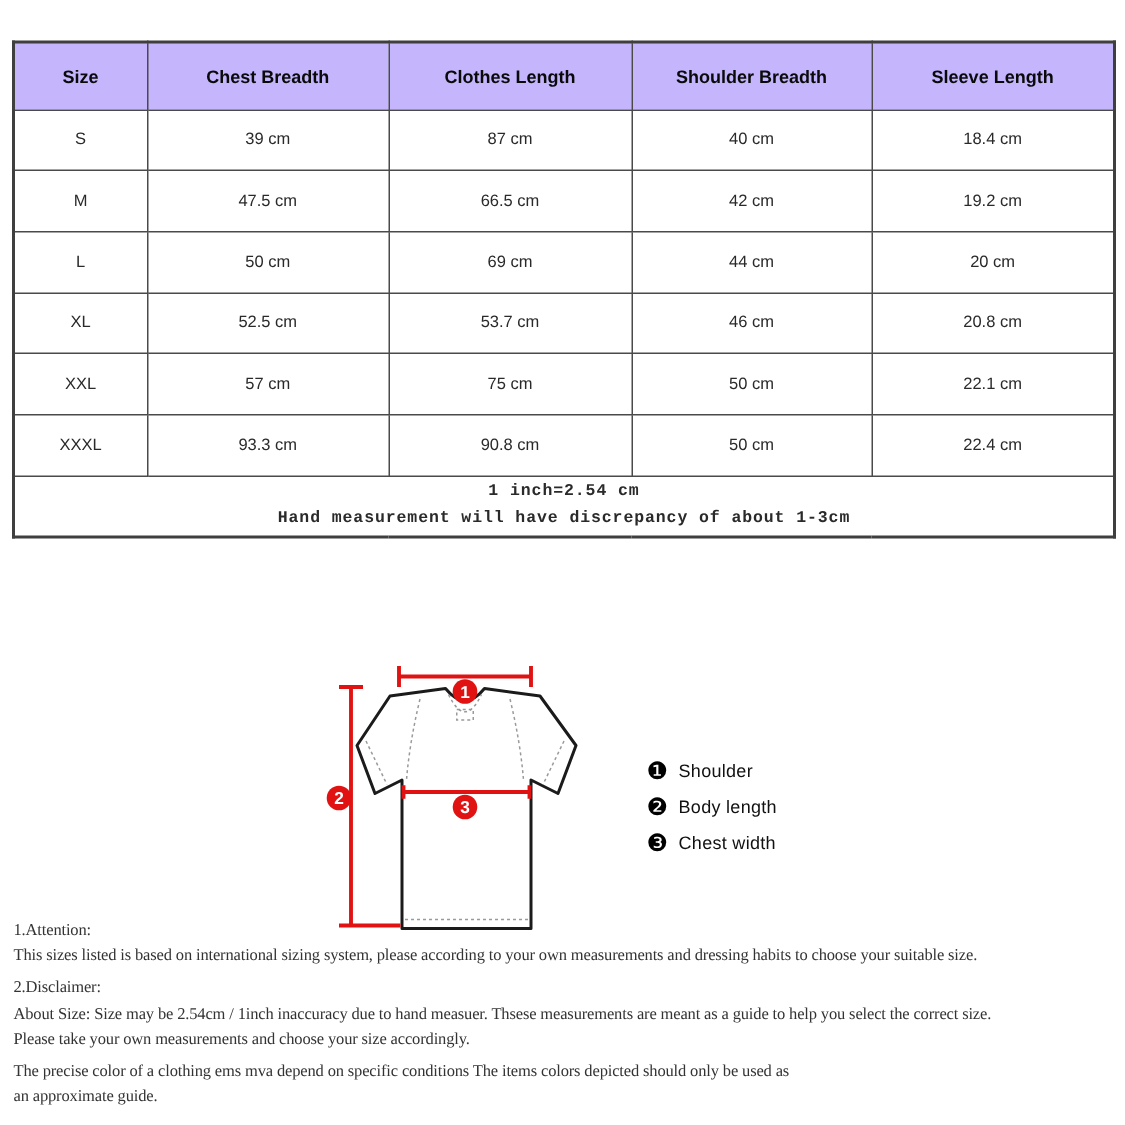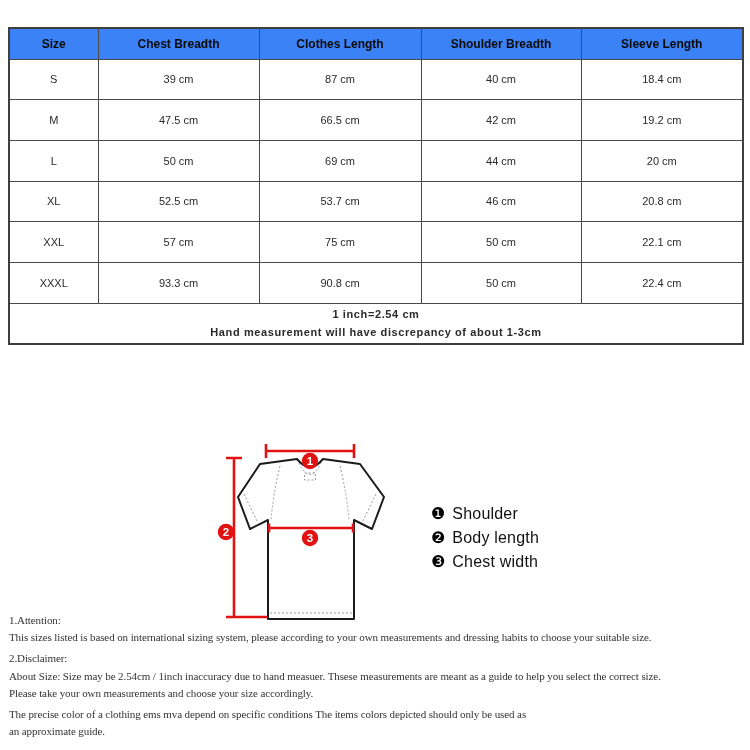--- a/index.html
+++ b/index.html
@@ -7,41 +7,41 @@
   body { width:750px; height:750px; background:#ffffff;
          font-family:"Liberation Sans", sans-serif; }
   .page { position:relative; width:750px; height:750px; background:#fff; overflow:hidden; }
 
   
   table.size-chart { position:absolute; left:8px; top:27px; width:734px;
     border-collapse:collapse; table-layout:fixed;
     border:2px solid #3f3f3f; }
   table.size-chart th, table.size-chart td {
     border:1.5px solid #4a4a4a; text-align:center; vertical-align:middle; }
-  table.size-chart th { height:31px; background:#3b82f6; font-size:12px;
+  table.size-chart th { height:45px; background:#c4b5fd; font-size:12px;
     font-weight:bold; color:#0a0a0a; }
   table.size-chart td { height:40.7px; font-size:11px; color:#2a2a2a; }
-  td.note-cell { height:60px; font-family:Liberation Sans, sans-serif;
+  td.note-cell { height:60px; font-family:Liberation Mono, monospace;
     font-weight:bold; font-size:11px; letter-spacing:0.6px; color:#111;
     line-height:18px; }
 
   
   .diagram-svg { position:absolute; left:200px; top:440px; width:240px; height:185px; }
   .outline { fill:#ffffff; stroke:#1b1b1b; stroke-width:2; stroke-linejoin:round; }
   .dash { fill:none; stroke:#9a9a9a; stroke-width:1; stroke-dasharray:2,2; }
   .redline { stroke:var(--accent); stroke-width:2.6; fill:none; }
   .redfill { fill:var(--accent); }
   .marker-num { fill:#ffffff; font-size:11.5px; font-weight:bold;
     font-family:"Liberation Sans", sans-serif; text-anchor:middle; }
 
   .legend { position:absolute; left:431px; top:505px; }
   .legend-item { display:flex; align-items:center; height:18px; margin-bottom:6px; }
   .legend-glyph { font-family:"DejaVu Sans", sans-serif; font-size:16px;
     color:#000; margin-right:7px; line-height:18px; }
-  .legend-label { font-size:16px; color:#111; letter-spacing:0.2px; line-height:18px; }
+  .legend-label { font-size:12px; color:#111; letter-spacing:0.2px; line-height:18px; }
 
   
   .notes { position:absolute; left:9px; top:612px; width:742px;
     font-size:11px; color:#333; }
   .note-sec { margin-bottom:4px; }
   .note-line { line-height:17.2px; white-space:nowrap; letter-spacing:-0.1px;font-family:Liberation Serif, serif; }
 </style>
 </head>
 <body>
 

